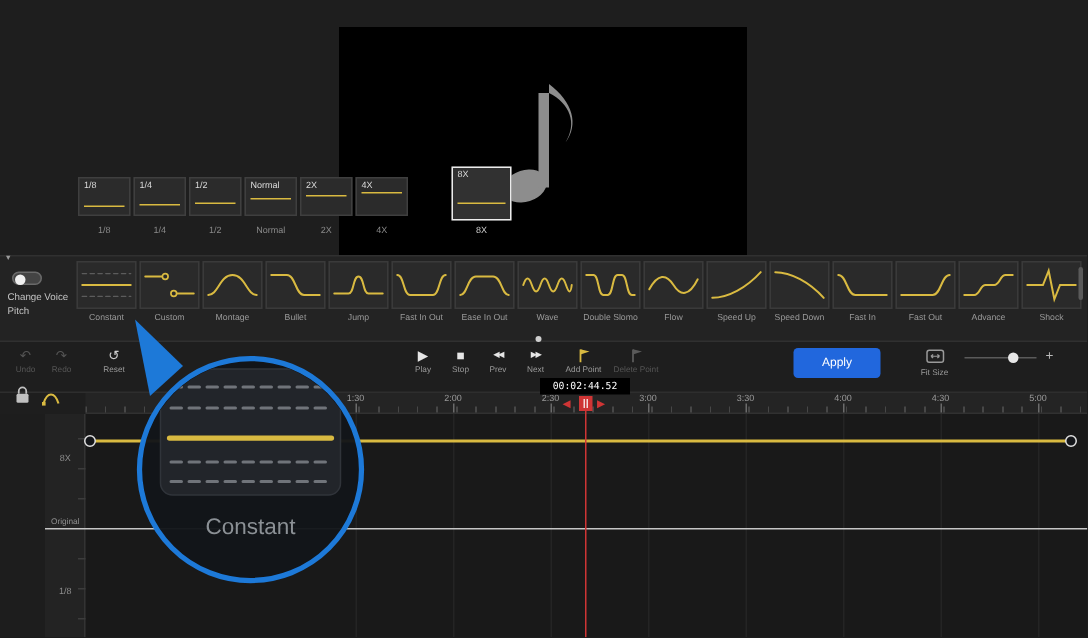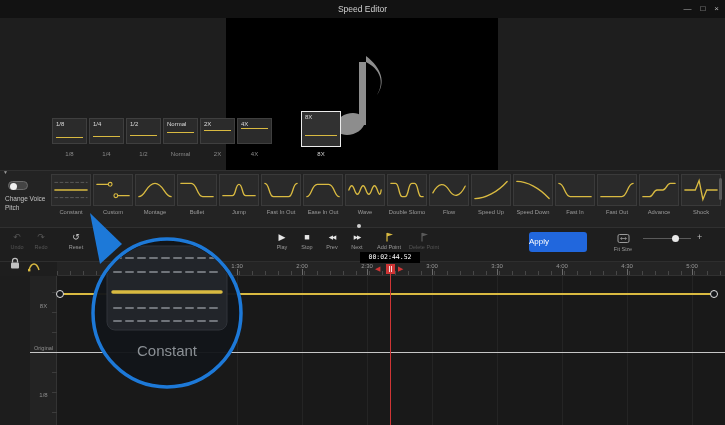--- a/index.html
+++ b/index.html
@@ -53,21 +53,21 @@
   
   .toolbar-bg { position:absolute; left:0; top:229px; width:725px; height:33px; background:#1e1e1e;
                 border-bottom:1px solid #2e2e2e; z-index:2; }
   .tstack { position:absolute; top:232px; display:flex; flex-direction:column; align-items:center;
             gap:2px; z-index:6; }
   .tstack .ticon { font-size:9px; line-height:10px; color:#cfcfcf; }
   .tstack .ticon.small-icon { font-size:5.5px; line-height:10px; letter-spacing:-1px; }
   .tstack .tlabel { font-size:5.5px; color:#9a9a9a; white-space:nowrap; }
   .tstack.disabled .ticon, .tstack.disabled .tlabel { color:#555; }
   .apply-btn { position:absolute; left:529px; top:232px; width:58px; height:20px; border-radius:3px;
-               background:#2167dd; color:#fff; font-size:8px; line-height:20px; z-index:6; }
+               background:#2167dd; color:#fff; font-size:8px; text-align:center; line-height:20px; z-index:6; }
   .fit-icon { position:absolute; left:617px; top:231px; z-index:6; }
   .fit-label { position:absolute; left:608px; top:246px; width:30px; text-align:center; font-size:5.5px;
                color:#9a9a9a; z-index:6; }
   .fit-track { position:absolute; left:643px; top:238px; width:48px; height:1px; background:#5a5a5a; z-index:6; }
   .fit-knob { position:absolute; left:672px; top:235px; width:7px; height:7px; border-radius:50%;
               background:#e8e8e8; z-index:7; }
   .fit-plus { position:absolute; left:697px; top:232px; font-size:9px; color:#bbb; z-index:6; }
   .edit-icon { position:absolute; z-index:8; }
 
   
@@ -102,28 +102,20 @@
   
   .callout { position:absolute; left:58px; top:200px; z-index:40; }
   .callout text { font-family:"Liberation Sans", sans-serif; }
   .callout .cd { fill:none; stroke:#70747a; stroke-width:2; stroke-dasharray:7 5; stroke-linecap:round; }
 </style>
 </head>
 <body>
 
 <div class="window">
 
-  <div class="titlebar">
-    <div class="title">Speed Editor</div>
-    <div class="win-controls">
-      <span class="wc">—</span>
-      <span class="wc">□</span>
-      <span class="wc">×</span>
-    </div>
-  </div>
 
   <div class="preview">
     <svg width="64" height="88" viewBox="0 0 64 88">
       <ellipse cx="20" cy="74" rx="15" ry="10.5" fill="#8d8d8d" transform="rotate(-18 20 74)"></ellipse>
       <rect x="29" y="12" width="7" height="63" fill="#8d8d8d"></rect>
       <path d="M36,12 C50,19 55,32 47,45 C56,33 52,18 36,6 Z" fill="#8d8d8d"></path>
     </svg>
   </div>
 
   <div class="sp-box" style="left:52px">

